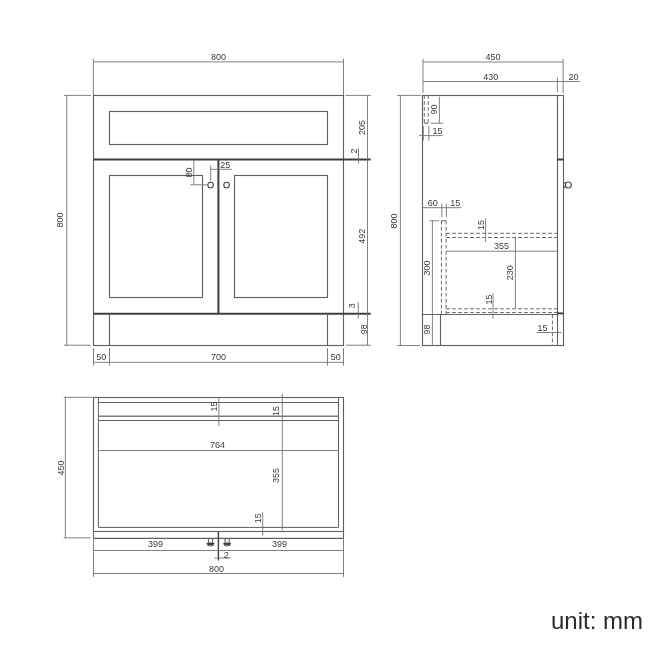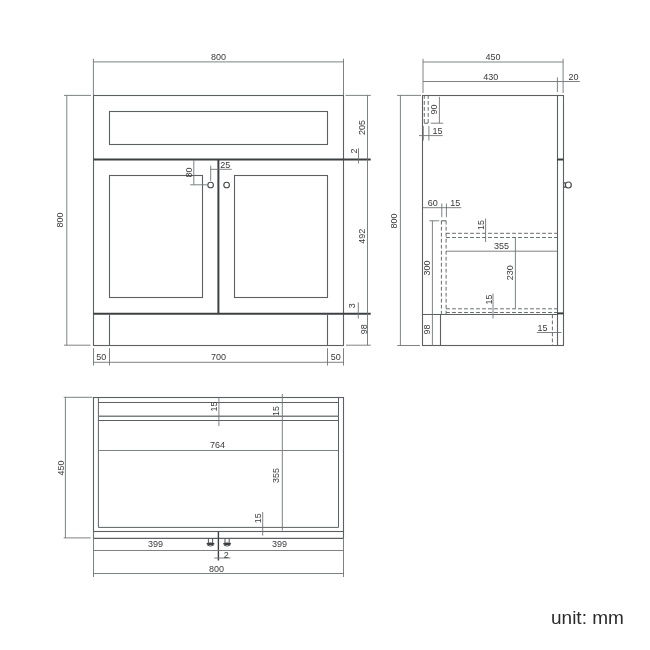--- a/index.html
+++ b/index.html
@@ -267,14 +267,14 @@
 <g stroke="#6f7477" stroke-width="0.9">
 <line x1="93.5" y1="531.5" x2="93.5" y2="577"></line>
 <line x1="343.5" y1="538.4" x2="343.5" y2="577"></line>
 <line x1="93.5" y1="573.5" x2="343.5" y2="573.5"></line>
 </g>
 <text x="216.5" y="572.3" text-anchor="middle">800</text>
 
 </g>
 </svg>
 
-<div style="position:absolute;left:551px;top:607px;font-size:19px;color:#2b2b2b;text-align:right;">unit: mm</div>
+<div style="position:absolute;left:551px;top:607px;font-size:24px;color:#2b2b2b;text-align:right;">unit: mm</div>
 </div>
 
 </body></html>

